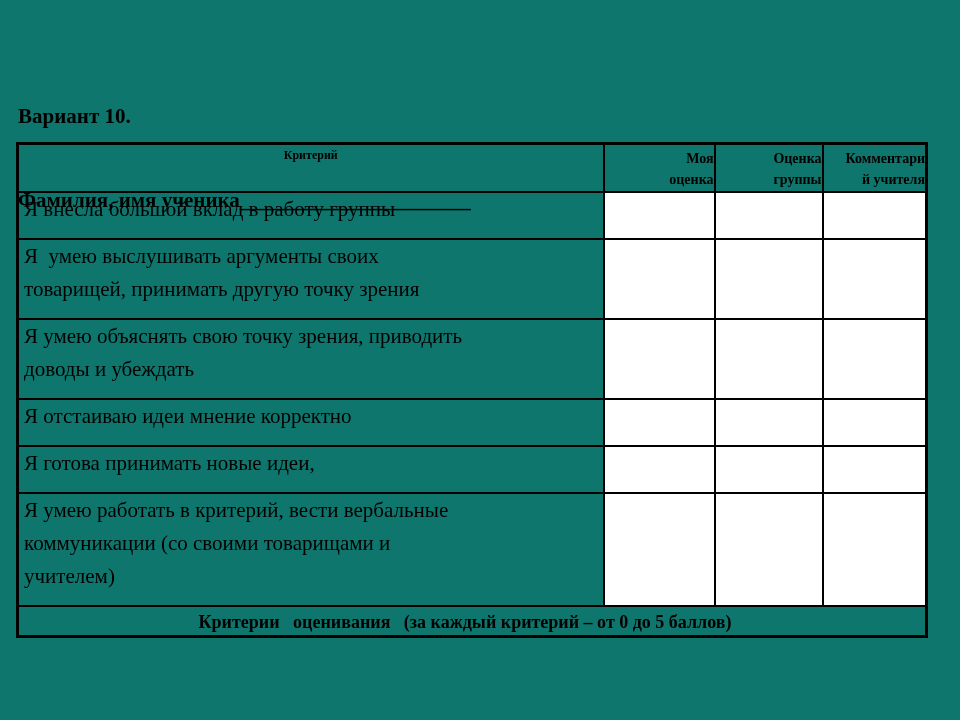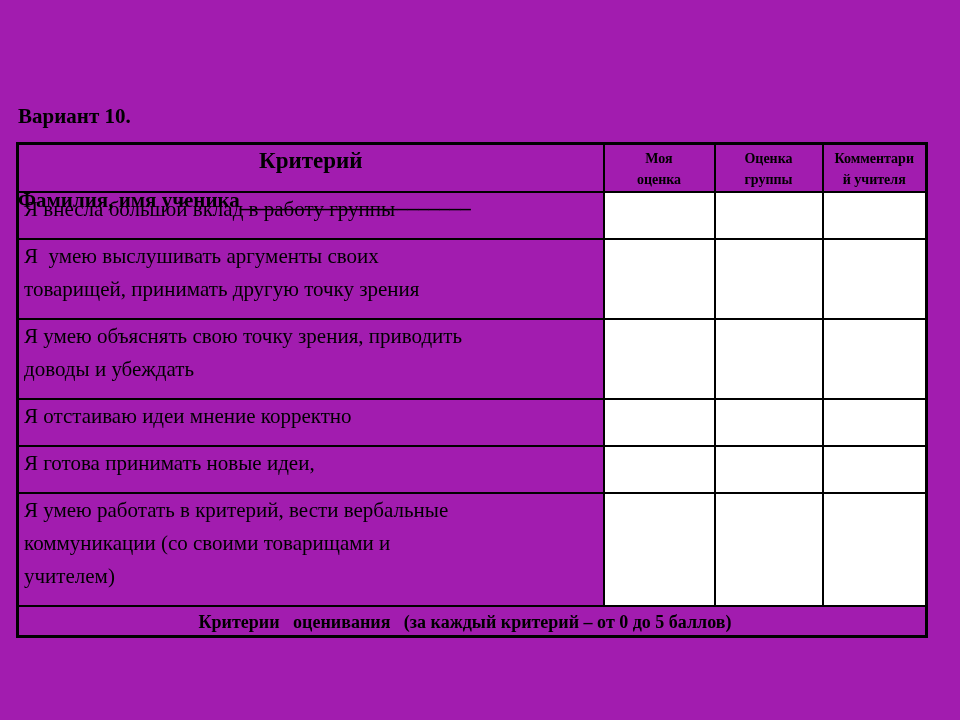--- a/index.html
+++ b/index.html
@@ -3,21 +3,21 @@
 <meta charset="utf-8">
 <style>
   * { margin: 0; padding: 0; box-sizing: border-box; }
   html, body {
     width: 960px; height: 720px;
     background: #ffffff;
     color: #000000;
     font-family: "Liberation Serif", "DejaVu Serif", serif;
     overflow: hidden;
   }
-  .page { position: relative; width: 960px; height: 720px; background: #a21caf; }
+  .page { position: relative; width: 960px; height: 720px; background: #0f766e; }
 
   .title-block {
     position: absolute;
     left: 18px; top: 46px;
     font-weight: bold;
     font-size: 21px;
     line-height: 28px;
     white-space: pre-wrap;
   }
 
@@ -30,29 +30,29 @@
     border: 3px solid #000000;
   }
   table.assessment th,
   table.assessment td {
     border: 2px solid #000000;
     vertical-align: top;
     white-space: pre-wrap;
     overflow: hidden;
   }
   th.crit-header {
-    font-size: 23px;
+    font-size: 12px;
     font-weight: bold;
     text-align: center;
     padding-top: 3px;
   }
   th.score-header {
     font-size: 14px;
     font-weight: bold;
-    text-align: center;
+    text-align: right;
     line-height: 21px;
     padding-top: 3px;
   }
   td.criterion {
     font-size: 21px;
     line-height: 33px;
     padding: 0 6px 12px 5px;
   }
   td.score-cell { background: #ffffff; }
   td.footer-note {

